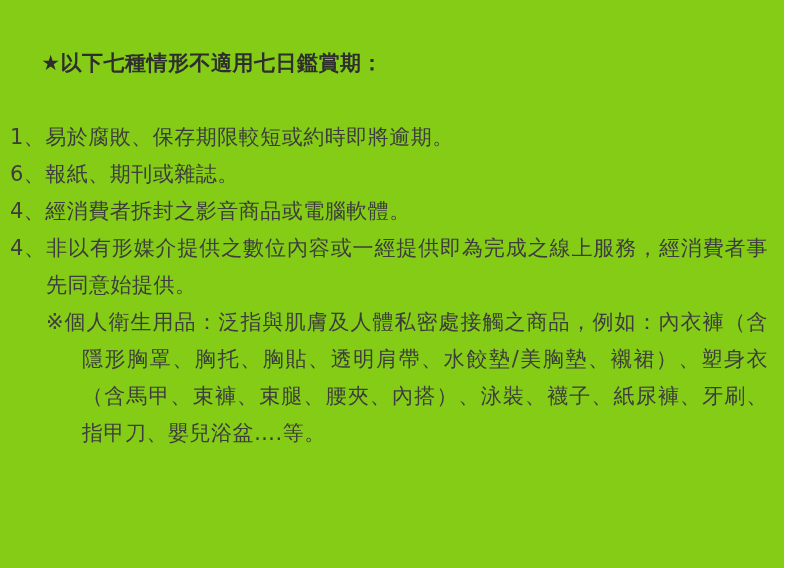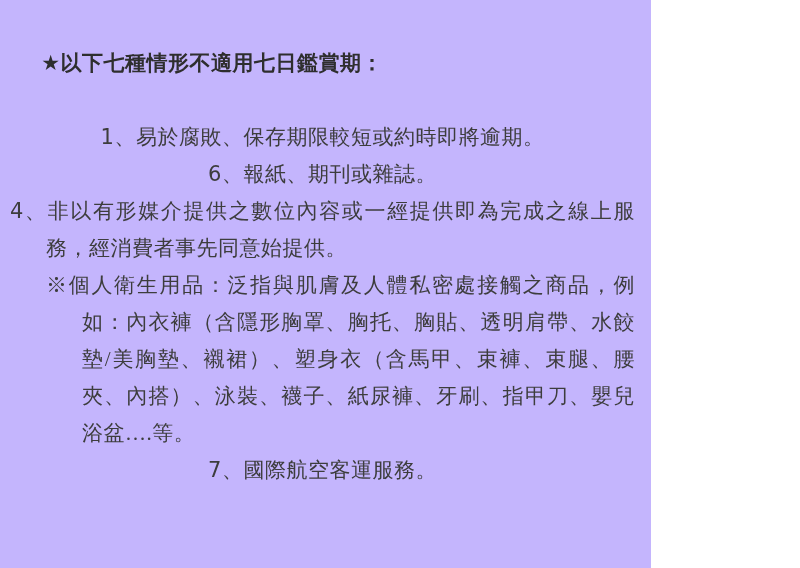--- a/index.html
+++ b/index.html
@@ -9,73 +9,71 @@
   }
   body {
     width: 800px;
     height: 568px;
     overflow: hidden;
     font-family: "DejaVu Sans", "Liberation Sans", sans-serif;
     color: #3b3b3b;
   }
   .page {
     box-sizing: border-box;
-    width: 651px;
+    width: 784px;
     height: 568px;
     padding: 8px 16px 0 10px;
-    background: #c4b5fd;
+    background: #84cc16;
   }
   .line {
     font-size: 21px;
     line-height: 37px;
     letter-spacing: 0.5px;
     color: #3d3d3d;
     white-space: pre-wrap;
   }
   .heading {
     font-weight: bold;
     color: #2e2e2e;
   }
   .numbered {
     color: #3d3d3d;
   }
   .hang {
     padding-left: 36px;
     text-indent: -36px;
-    text-align: center;
   }
   .hang-note {
     padding-left: 72px;
     text-indent: -36px;
   }
   .justify {
     text-align: justify;
     text-justify: inter-character;
   }
   .spacer {
     height: 30px;
   }
   .note-block {
     font-size: 21px;
     line-height: 37px;
-    font-family: Liberation Serif, serif;
   }
 </style>
 </head>
 <body>
 
 <div class="page">
 
   <div class="line heading">
     <span>★以下七種情形不適用七日鑑賞期：</span>
   </div>
 
   <div class="line numbered hang">1、易於腐敗、保存期限較短或約時即將逾期。</div>
   <div class="line numbered hang">6、報紙、期刊或雜誌。</div>
+  <div class="line numbered hang">4、經消費者拆封之影音商品或電腦軟體。</div>
   <div class="line numbered hang justify">4、非以有形媒介提供之數位內容或一經提供即為完成之線上服務，經消費者事先同意始提供。</div>
 
   <div class="line note-block hang-note justify">※個人衛生用品：泛指與肌膚及人體私密處接觸之商品，例如：內衣褲（含隱形胸罩、胸托、胸貼、透明肩帶、水餃墊/美胸墊、襯裙）、塑身衣（含馬甲、束褲、束腿、腰夾、內搭）、泳裝、襪子、紙尿褲、牙刷、指甲刀、嬰兒浴盆….等。</div>
 
-  <div class="line numbered hang">7、國際航空客運服務。</div>
 
   <div class="spacer"></div>
 
 </div>
 
 </body></html>

